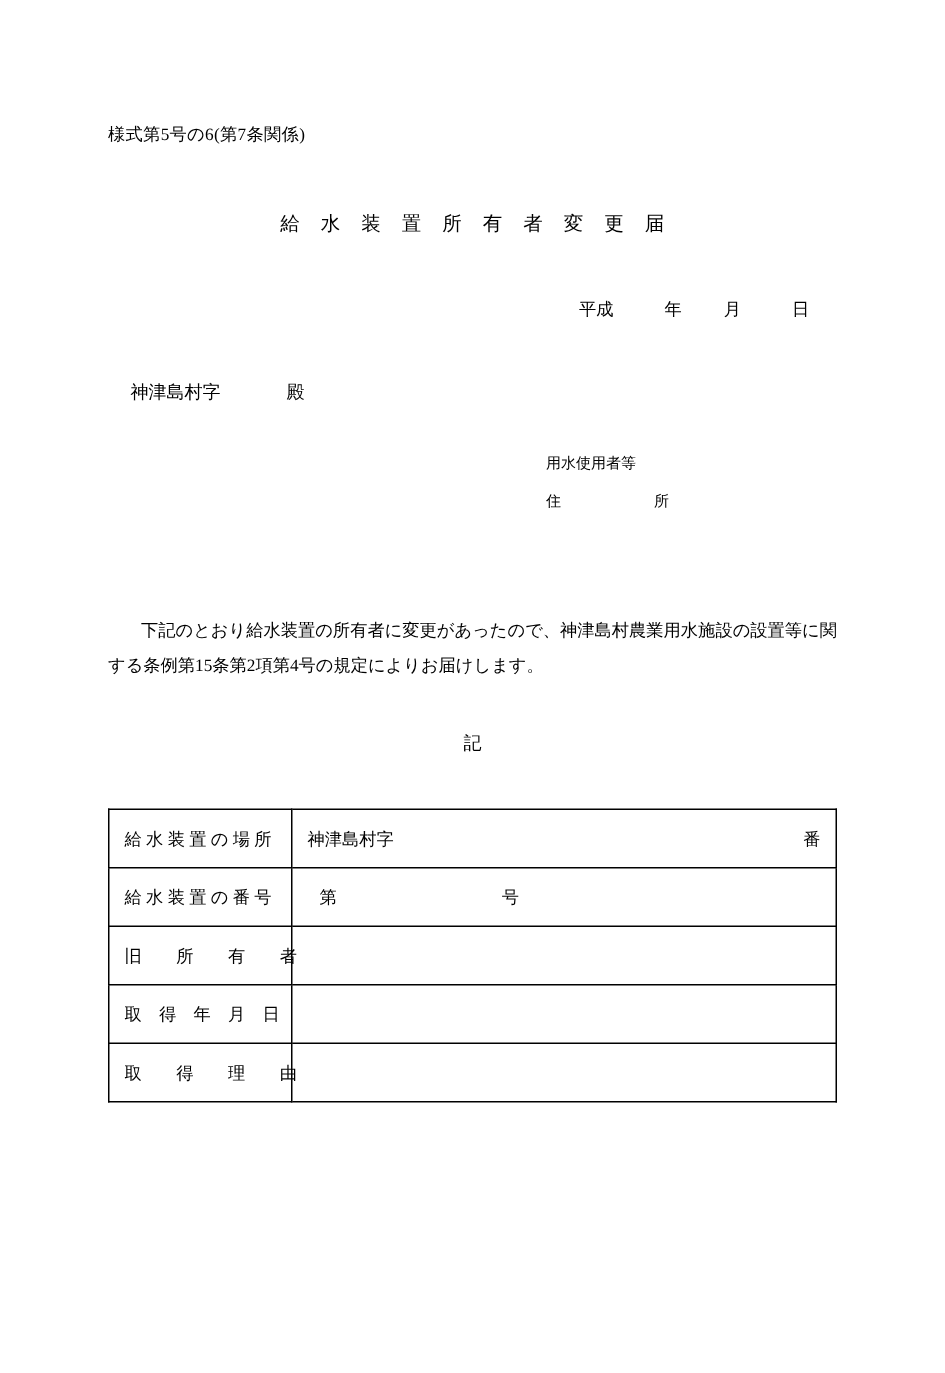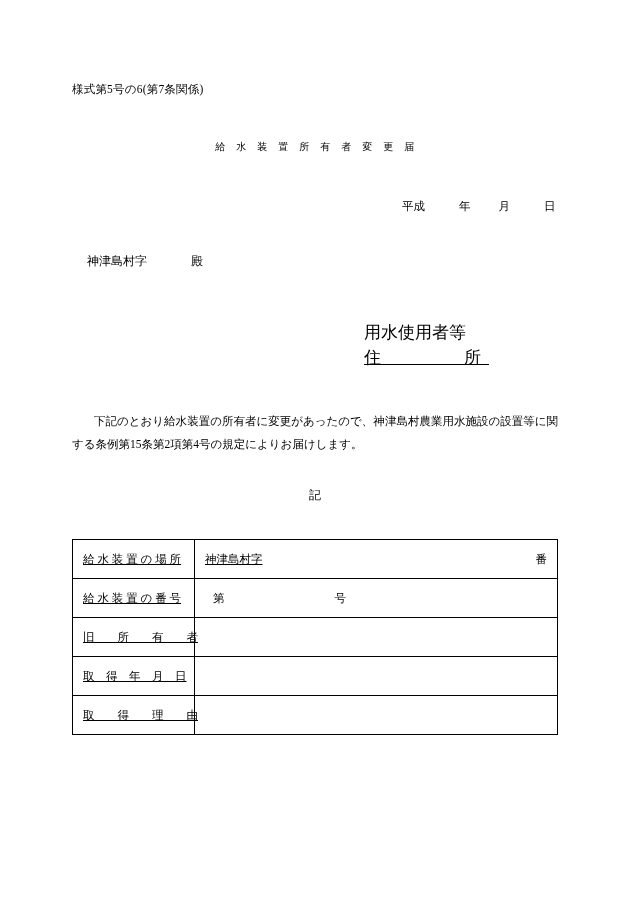--- a/index.html
+++ b/index.html
@@ -27,26 +27,26 @@
     top: 82px;
     font-size: 11.5px;
     letter-spacing: 0.2px;
   }
   .doc-title {
     position: absolute;
     left: 0;
     right: 0;
     top: 140px;
     text-align: center;
-    font-size: 10px;
+    font-size: 13px;
     letter-spacing: 0.5px;
   }
   .date-line {
     position: absolute;
-    left: 402px;
+    left: 386px;
     top: 199px;
     font-size: 11.5px;
   }
   .date-line span.gap {
     display: inline-block;
     width: 34px;
   }
   .date-line span.gap2 {
     display: inline-block;
     width: 28px;
@@ -57,32 +57,31 @@
     top: 253px;
     font-size: 12px;
   }
   .addressee .sp {
     display: inline-block;
     width: 44px;
   }
   .applicant {
     position: absolute;
     left: 364px;
-    top: 320px;
-    font-size: 17px;
+    top: 297px;
+    font-size: 10px;
     line-height: 25px;
   }
   .applicant .row {
     white-space: nowrap;
   }
   .applicant .lbl {
     display: inline-block;
     width: 62px;
     letter-spacing: 8px;
-    text-decoration: underline;
   }
   .applicant .seal {
     display: inline-block;
     margin-left: 130px;
   }
   .body-text {
     position: absolute;
     left: 72px;
     top: 410px;
     width: 486px;
@@ -102,21 +101,20 @@
     text-align: center;
     font-size: 12px;
   }
   table.form-table {
     position: absolute;
     left: 72px;
     top: 539px;
     width: 486px;
     border-collapse: collapse;
     table-layout: fixed;
-    text-decoration: underline;
   }
   table.form-table td {
     border: 1px solid #000000;
     height: 39px;
     font-size: 11.5px;
     padding: 0 10px;
     vertical-align: middle;
   }
   td.label-cell {
     width: 122px;

